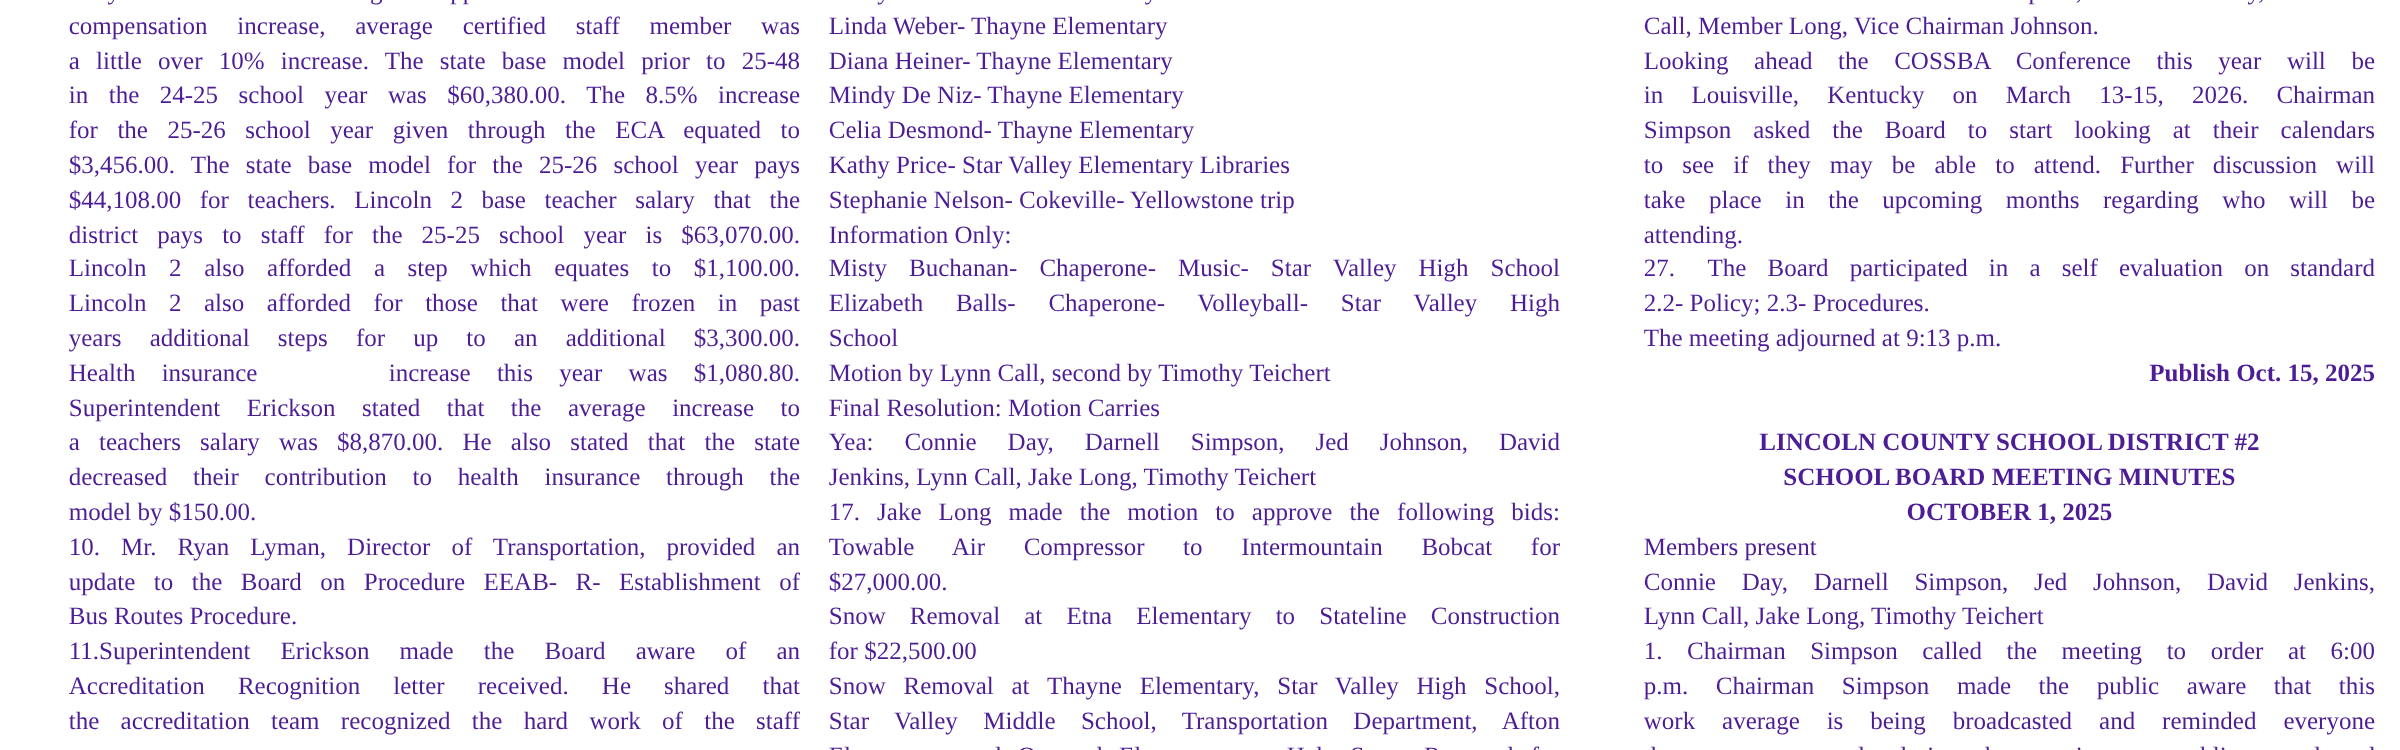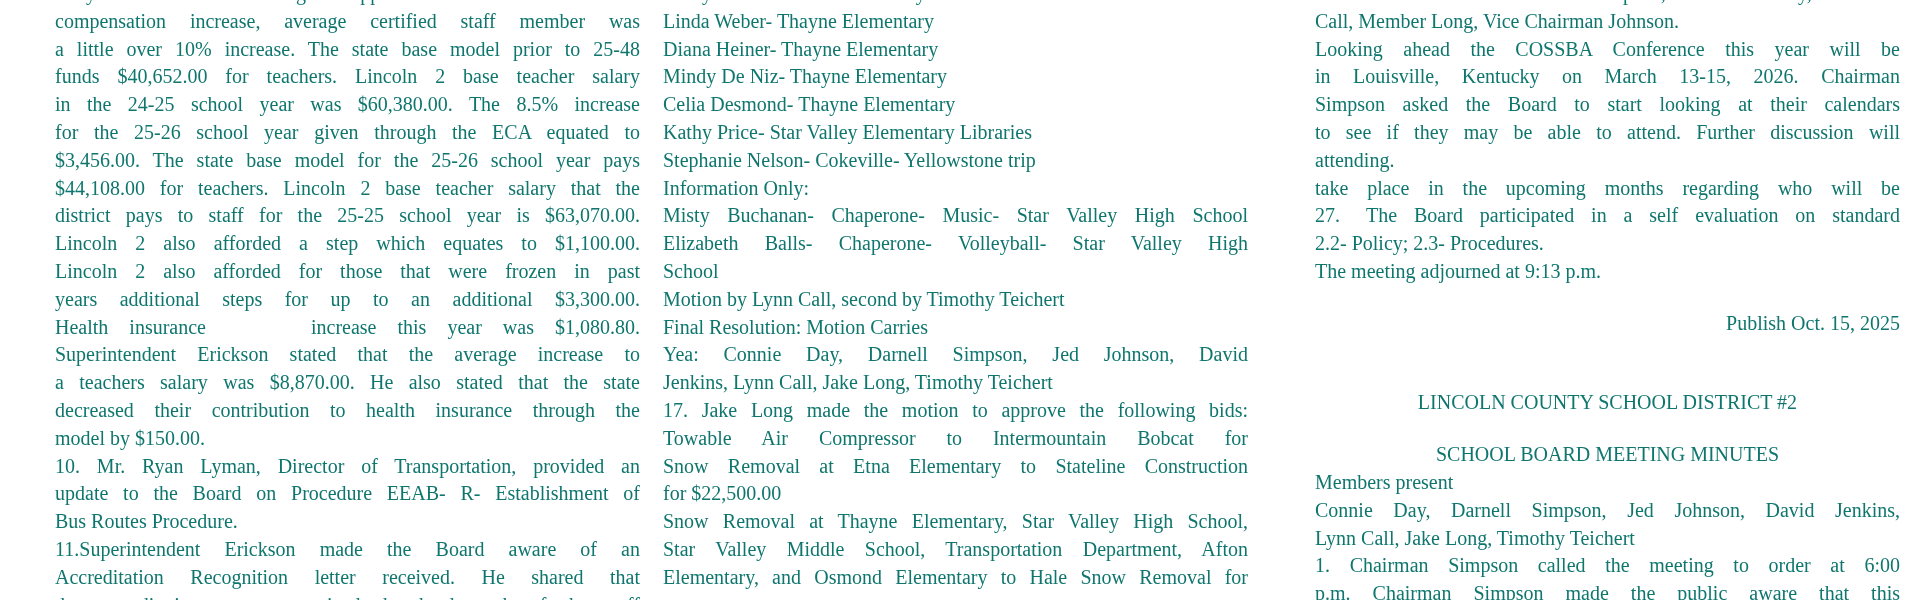--- a/index.html
+++ b/index.html
@@ -39,36 +39,35 @@
     overflow: visible;
   }
   .line.justify {
     white-space: normal;
     text-align: justify;
     text-align-last: justify;
   }
   .line.left   { text-align: left; }
   .line.right  { text-align: right; }
   .line.center { text-align: center; }
-  .line.bold   { font-weight: normal; margin-top: 24px; }
+  .line.bold   { font-weight: bold; }
   .spacer {
     display: inline-block;
     height: 1px;
   }
 </style>
 </head>
 <body>
 
-<div class="page" style="background: rgb(255, 255, 255); color: #0f766e;">
+<div class="page" style="background: rgb(255, 255, 255); color: #4c1d95;">
   <div class="col col-left">
     <div class="col-inner">
         <div class="line justify">carryover monies. Average support staff received 8.25%</div>
         <div class="line justify">compensation increase, average certified staff member was</div>
         <div class="line justify">a little over 10% increase. The state base model prior to 25-48</div>
-        <div class="line justify">funds $40,652.00 for teachers. Lincoln 2 base teacher salary</div>
         <div class="line justify">in the 24-25 school year was $60,380.00. The 8.5% increase</div>
         <div class="line justify">for the 25-26 school year given through the ECA equated to</div>
         <div class="line justify">$3,456.00. The state base model for the 25-26 school year pays</div>
         <div class="line justify">$44,108.00 for teachers. Lincoln 2 base teacher salary that the</div>
         <div class="line justify">district pays to staff for the 25-25 school year is $63,070.00.</div>
         <div class="line justify">Lincoln 2 also afforded a step which equates to $1,100.00.</div>
         <div class="line justify">Lincoln 2 also afforded for those that were frozen in past</div>
         <div class="line justify">years additional steps for up to an additional $3,300.00.</div>
         <div class="line justify"><span>Health insurance</span><span class="spacer" style="width: 105px;"></span><span>increase this year was $1,080.80.</span></div>
         <div class="line justify">Superintendent Erickson stated that the average increase to</div>
@@ -95,44 +94,46 @@
         <div class="line left">Information Only:</div>
         <div class="line justify">Misty Buchanan- Chaperone- Music- Star Valley High School</div>
         <div class="line justify">Elizabeth Balls- Chaperone- Volleyball- Star Valley High</div>
         <div class="line left">School</div>
         <div class="line left">Motion by Lynn Call, second by Timothy Teichert</div>
         <div class="line left">Final Resolution: Motion Carries</div>
         <div class="line justify">Yea: Connie Day, Darnell Simpson, Jed Johnson, David</div>
         <div class="line left">Jenkins, Lynn Call, Jake Long, Timothy Teichert</div>
         <div class="line justify">17. Jake Long made the motion to approve the following bids:</div>
         <div class="line justify">Towable Air Compressor to Intermountain Bobcat for</div>
+        <div class="line left">$27,000.00.</div>
         <div class="line justify">Snow Removal at Etna Elementary to Stateline Construction</div>
         <div class="line left">for $22,500.00</div>
         <div class="line justify">Snow Removal at Thayne Elementary, Star Valley High School,</div>
         <div class="line justify">Star Valley Middle School, Transportation Department, Afton</div>
         <div class="line justify">Elementary, and Osmond Elementary to Hale Snow Removal for</div>
       </div>
   </div>
   <div class="col col-right">
     <div class="col-inner">
         <div class="line justify">thus far include Chairman Simpson, Member Day, Member</div>
         <div class="line left">Call, Member Long, Vice Chairman Johnson.</div>
         <div class="line justify">Looking ahead the COSSBA Conference this year will be</div>
         <div class="line justify">in Louisville, Kentucky on March 13-15, 2026. Chairman</div>
         <div class="line justify">Simpson asked the Board to start looking at their calendars</div>
         <div class="line justify">to see if they may be able to attend. Further discussion will</div>
+        <div class="line justify">take place in the upcoming months regarding who will be</div>
         <div class="line left">attending.</div>
-        <div class="line justify">take place in the upcoming months regarding who will be</div>
         <div class="line justify"><span>27.</span><span class="spacer" style="width: 26px;"></span><span>The Board participated in a self evaluation on standard</span></div>
         <div class="line left">2.2- Policy; 2.3- Procedures.</div>
         <div class="line left">The meeting adjourned at 9:13 p.m.</div>
         <div class="line right bold">Publish Oct. 15, 2025</div>
         <div class="line left"></div>
         <div class="line center bold">LINCOLN COUNTY SCHOOL DISTRICT #2</div>
         <div class="line center bold">SCHOOL BOARD MEETING MINUTES</div>
+        <div class="line center bold">OCTOBER 1, 2025</div>
         <div class="line left">Members present</div>
         <div class="line justify">Connie Day, Darnell Simpson, Jed Johnson, David Jenkins,</div>
         <div class="line left">Lynn Call, Jake Long, Timothy Teichert</div>
         <div class="line justify">1. Chairman Simpson called the meeting to order at 6:00</div>
         <div class="line justify">p.m. Chairman Simpson made the public aware that this</div>
         <div class="line justify">work average is being broadcasted and reminded everyone</div>
         <div class="line justify">that comments made during the meeting are public record and</div>
       </div>
   </div>
 </div>

